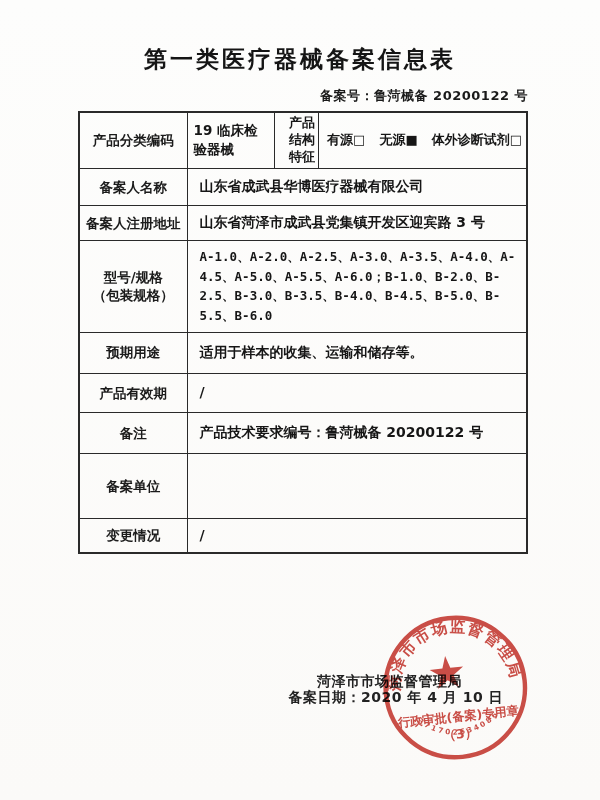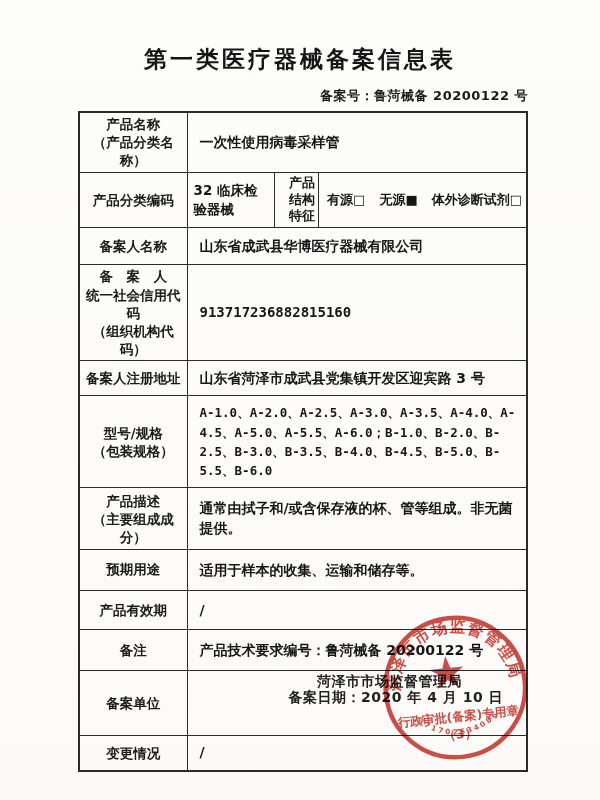--- a/index.html
+++ b/index.html
@@ -149,78 +149,56 @@
   <div class="title">第一类医疗器械备案信息表</div>
   <div class="record-no">备案号：鲁菏械备 20200122 号</div>
 
   <table class="form">
     <colgroup>
         <col class="c-label">
         <col>
       </colgroup>
 
     <tbody>
-        <tr class="r1">
-      <td class="lbl">
-        <span class="lline">产品名称</span>
-        <span class="lline">（产品分类名称）</span>
-      </td>
-      <td class="val">一次性使用病毒采样管</td>
-    </tr>
 
     <tr class="r2">
       <td class="lbl">产品分类编码</td>
       <td class="val nopad">
         <div class="subrow">
-          <div class="s1">32 临床检验器械</div>
+          <div class="s1">19 临床检验器械</div>
           <div class="s2">产品结构特征</div>
           <div class="s3">
             <span>有源□</span>
             <span>无源■</span>
             <span>体外诊断试剂□</span>
           </div>
         </div>
       </td>
     </tr>
 
     <tr class="r3">
       <td class="lbl">备案人名称</td>
       <td class="val">山东省成武县华博医疗器械有限公司</td>
     </tr>
 
-    <tr class="r4">
-      <td class="lbl">
-        <span class="lline">备　案　人</span>
-        <span class="lline">统一社会信用代码</span>
-        <span class="lline">（组织机构代码）</span>
-      </td>
-      <td class="val mono" style="font-size:14px;">913717236882815160</td>
-    </tr>
 
     <tr class="r5">
       <td class="lbl">备案人注册地址</td>
       <td class="val">山东省菏泽市成武县党集镇开发区迎宾路 3 号</td>
     </tr>
 
 
     <tr class="r7">
       <td class="lbl">
         <span class="lline">型号/规格</span>
         <span class="lline">（包装规格）</span>
       </td>
       <td class="val mono">A-1.0、A-2.0、A-2.5、A-3.0、A-3.5、A-4.0、A-4.5、A-5.0、A-5.5、A-6.0；B-1.0、B-2.0、B-2.5、B-3.0、B-3.5、B-4.0、B-4.5、B-5.0、B-5.5、B-6.0</td>
     </tr>
 
-    <tr class="r8">
-      <td class="lbl">
-        <span class="lline">产品描述</span>
-        <span class="lline">（主要组成成分）</span>
-      </td>
-      <td class="val">通常由拭子和/或含保存液的杯、管等组成。非无菌提供。</td>
-    </tr>
 
     <tr class="r9">
       <td class="lbl">预期用途</td>
       <td class="val">适用于样本的收集、运输和储存等。</td>
     </tr>
 
     <tr class="r10">
       <td class="lbl">产品有效期</td>
       <td class="val">/</td>
     </tr>

